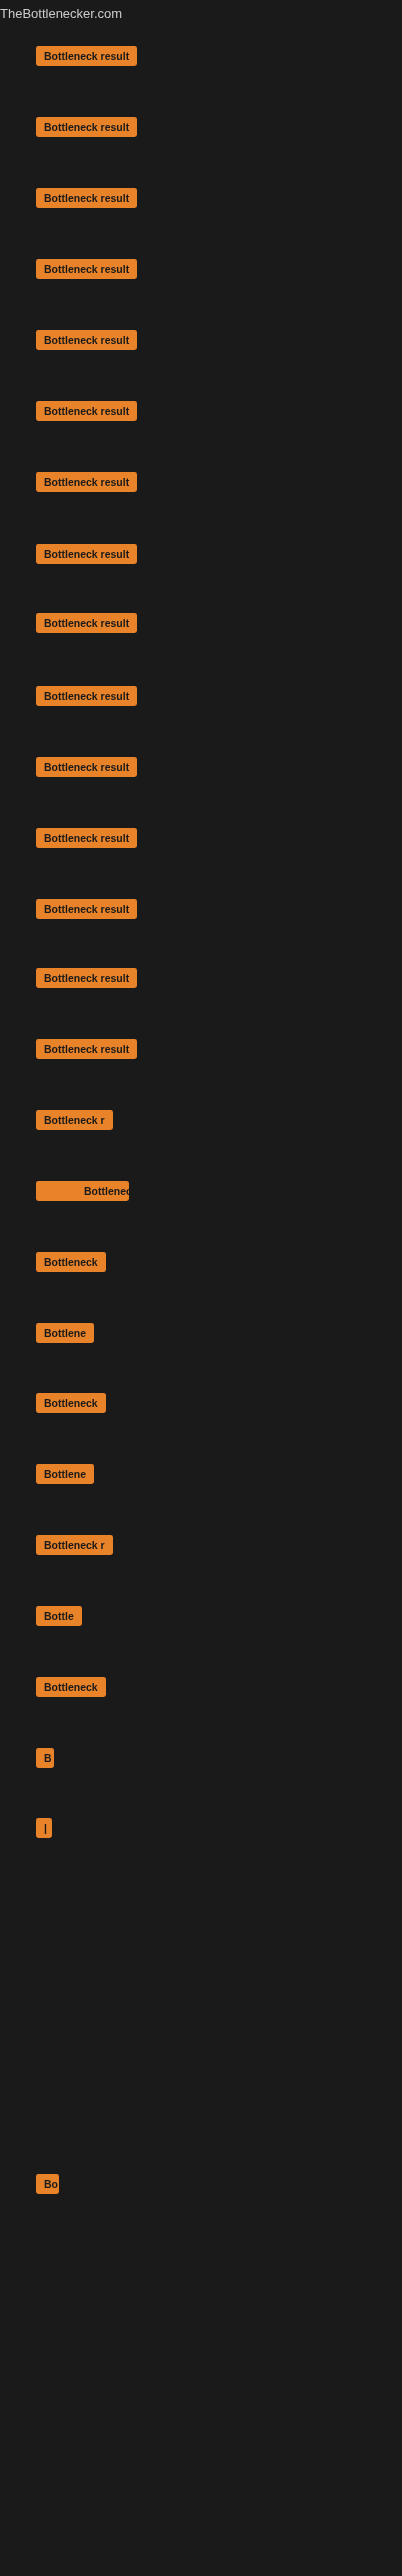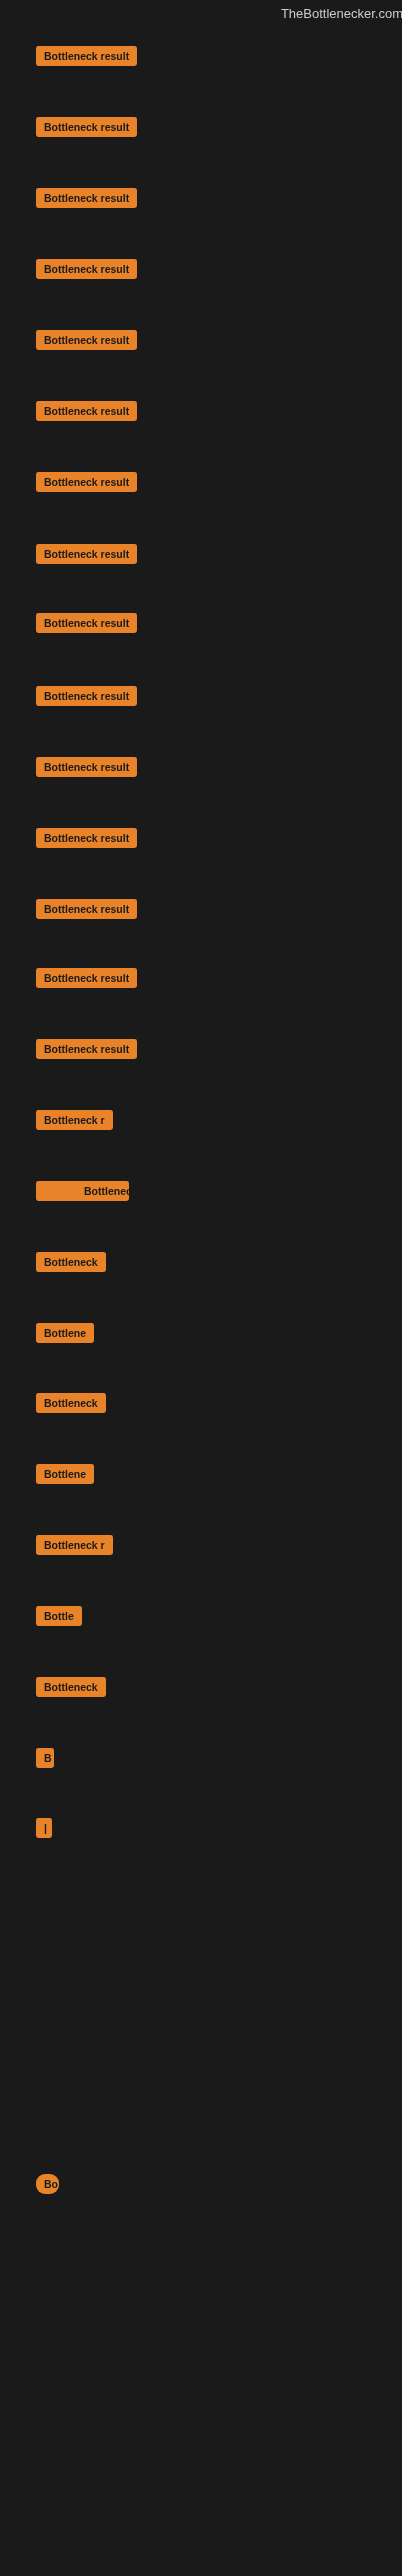--- a/index.html
+++ b/index.html
@@ -10,21 +10,21 @@
 
     body {
       width: 403px;
       min-height: 2576px;
       background-color: #1a1a1a;
       font-family: Arial, sans-serif;
       position: relative;
     }
 
     .site-title {
-      text-align: right;
+      text-align: left;
       color: #cccccc;
       font-size: 13px;
       padding: 6.4px 0;
       font-weight: normal;
     }
 
     .bottleneck-item {
       position: absolute;
       left: 0;
       margin-left: 36px;
@@ -68,14 +68,14 @@
 <div class="bottleneck-item" style="top: 1181px;"><span class="bottleneck-badge" style="max-width: 93px; padding-left: 48px;">Bottleneck res</span></div>
 <div class="bottleneck-item" style="top: 1252px;"><span class="bottleneck-badge" style="max-width: 72px;">Bottleneck</span></div>
 <div class="bottleneck-item" style="top: 1323px;"><span class="bottleneck-badge" style="max-width: 64px;">Bottlene</span></div>
 <div class="bottleneck-item" style="top: 1393px;"><span class="bottleneck-badge" style="max-width: 72px;">Bottleneck</span></div>
 <div class="bottleneck-item" style="top: 1464px;"><span class="bottleneck-badge" style="max-width: 66px;">Bottlene</span></div>
 <div class="bottleneck-item" style="top: 1535px;"><span class="bottleneck-badge" style="max-width: 81px;">Bottleneck r</span></div>
 <div class="bottleneck-item" style="top: 1606px;"><span class="bottleneck-badge" style="max-width: 52px;">Bottle</span></div>
 <div class="bottleneck-item" style="top: 1677px;"><span class="bottleneck-badge" style="max-width: 72px;">Bottleneck</span></div>
 <div class="bottleneck-item" style="top: 1748px;"><span class="bottleneck-badge" style="max-width: 17.7px;">B</span></div>
 <div class="bottleneck-item" style="top: 1818px;"><span class="bottleneck-badge" style="max-width: 6.4px;">|</span></div>
-<div class="bottleneck-item" style="top: 2174px;"><span class="bottleneck-badge" style="max-width: 22.5px; border-radius: 9px;">Bo</span></div>
+<div class="bottleneck-item" style="top: 2174px;"><span class="bottleneck-badge" style="max-width: 22.5px;">Bo</span></div>
 
 
 </body></html>

